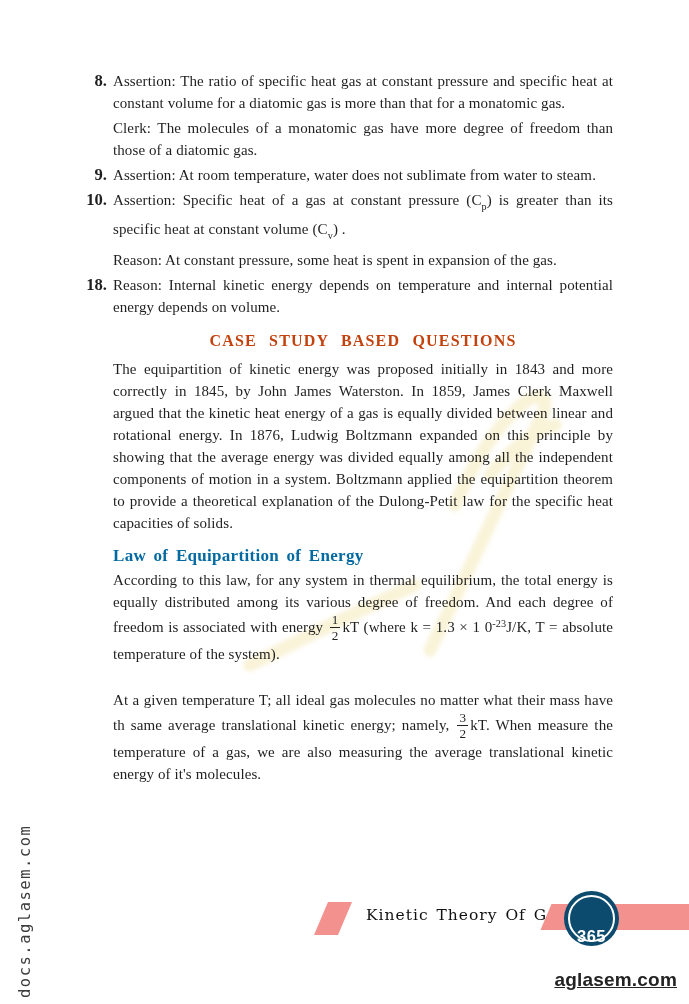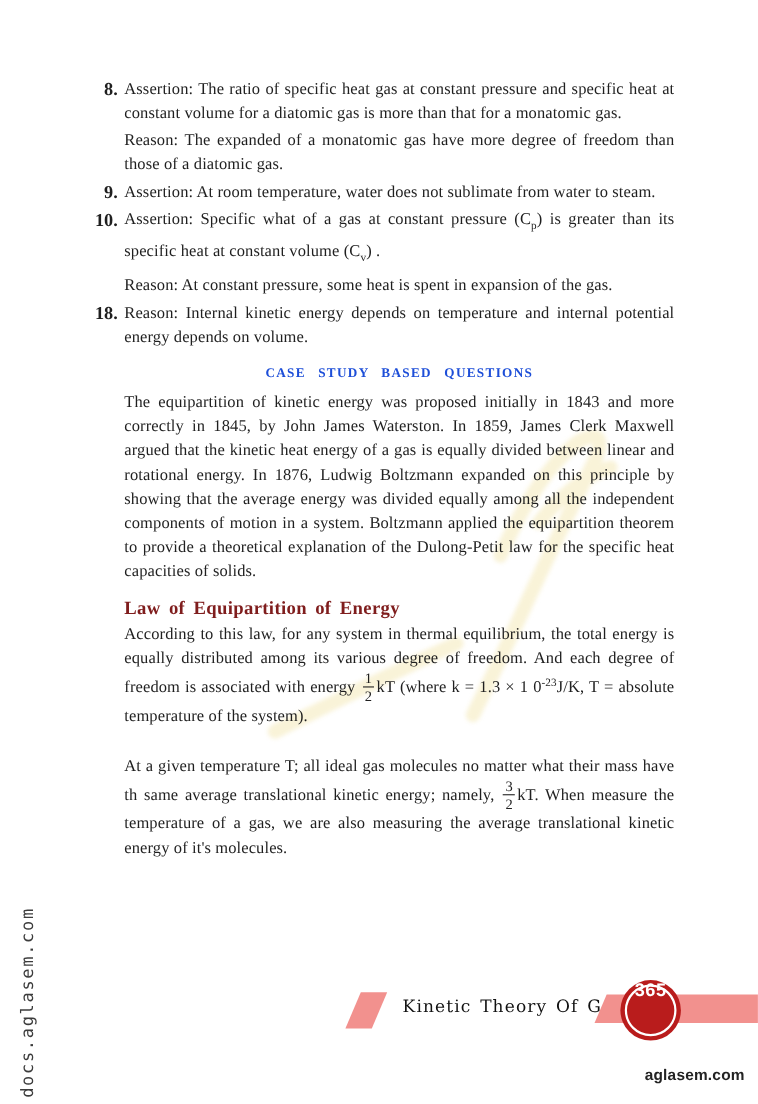--- a/index.html
+++ b/index.html
@@ -22,25 +22,25 @@
   }
   .para {
     font-size:15px; line-height:22px; text-align:justify;
     margin:0 0 3px 0; letter-spacing:0.1px;
   }
   sub { font-size:0.68em; vertical-align:-0.45em; }
   sup { font-size:0.68em; vertical-align:0.5em; }
 
   .section-heading {
     margin:14px 0 8px 0; text-align:center;
-    font-size:12px; font-weight:bold; color:#1d4ed8;
+    font-size:16px; font-weight:bold; color:#c2410c;
     letter-spacing:1.2px; word-spacing:7px;
   }
   .law-heading {
-    margin:12px 0 3px 0; font-size:17px; font-weight:bold; color:#7f1d1d;
+    margin:12px 0 3px 0; font-size:17px; font-weight:bold; color:#0369a1;
     letter-spacing:0.3px; word-spacing:3px;
   }
   .spaced-top { margin-top:24px; }
 
   .frac {
     display:inline-block; vertical-align:-0.6em; text-align:center;
     line-height:1.05; font-size:0.88em; margin:0 2px;
   }
   .frac .fr-num { display:block; border-bottom:1.3px solid #222; padding:0 2px 0 2px; }
   .frac .fr-den { display:block; padding-top:1px; }
@@ -54,35 +54,35 @@
     position:absolute; left:366px; top:906px;
     font-family:"DejaVu Serif", serif; font-size:15.5px; color:#111;
     letter-spacing:1px; word-spacing:2px; white-space:nowrap;
   }
   .footer-bar {
     position:absolute; left:546px; top:904px; width:170px; height:26px;
     background:#f2918e; transform:skewX(-23deg);
   }
   .page-badge {
     position:absolute; left:564px; top:891px; width:55px; height:55px;
-    background:#b91c1c; border-radius:50%;
-    display:flex; align-items:flex-start; justify-content:center;
+    background:#0c4a6e; border-radius:50%;
+    display:flex; align-items:flex-end; justify-content:center;
   }
   .page-badge::before {
     content:""; position:absolute; inset:4px;
     border:2.6px solid #ffffff; border-radius:50%;
   }
   .page-badge .pg-num {
     position:relative; color:#ffffff; font-family:"Liberation Sans", sans-serif;
     font-weight:bold; font-size:16.5px; letter-spacing:0.5px;
   }
   .brand {
     position:absolute; right:12px; top:969px;
     font-family:"Liberation Sans", sans-serif; font-weight:bold;
-    font-size:14px; color:#232323; letter-spacing:0.2px;
+    font-size:19px; color:#232323; letter-spacing:0.2px;text-decoration:underline;
   }
   .side-text {
     position:absolute; left:16px; top:998px;
     transform:rotate(-90deg); transform-origin:0 0;
     font-family:"DejaVu Sans Mono", monospace; font-size:15.5px;
     color:#3c3c3c; letter-spacing:1.5px; white-space:nowrap;
   }
 </style>
 </head>
 <body>
@@ -93,31 +93,31 @@
     <path d="M 250 665 C 300 640, 360 610, 415 585"></path>
     <path d="M 490 475 C 510 450, 535 430, 555 425"></path>
   </g>
 </svg>
 
 <main class="content">
 
   <div class="q-item">
     <span class="q-num">8.</span>
     <p class="para">Assertion: The ratio of specific heat gas at constant pressure and specific heat at constant volume for a diatomic gas is more than that for a monatomic gas.</p>
-    <p class="para">Reason: The expanded of a monatomic gas have more degree of freedom than those of a diatomic gas.</p>
+    <p class="para">Clerk: The molecules of a monatomic gas have more degree of freedom than those of a diatomic gas.</p>
   </div>
 
   <div class="q-item">
     <span class="q-num">9.</span>
     <p class="para">Assertion: At room temperature, water does not sublimate from water to steam.</p>
   </div>
 
   <div class="q-item">
     <span class="q-num">10.</span>
-    <p class="para"><span>Assertion: Specific what of a gas at constant pressure (C</span><sub>p</sub><span>) is greater than its specific heat at constant volume (C</span><sub>v</sub><span>) .</span></p>
+    <p class="para"><span>Assertion: Specific heat of a gas at constant pressure (C</span><sub>p</sub><span>) is greater than its specific heat at constant volume (C</span><sub>v</sub><span>) .</span></p>
     <p class="para">Reason: At constant pressure, some heat is spent in expansion of the gas.</p>
   </div>
 
   <div class="q-item">
     <span class="q-num">18.</span>
     <p class="para">Reason: Internal kinetic energy depends on temperature and internal potential energy depends on volume.</p>
   </div>
 
   <h2 class="section-heading">CASE STUDY BASED QUESTIONS</h2>
 

